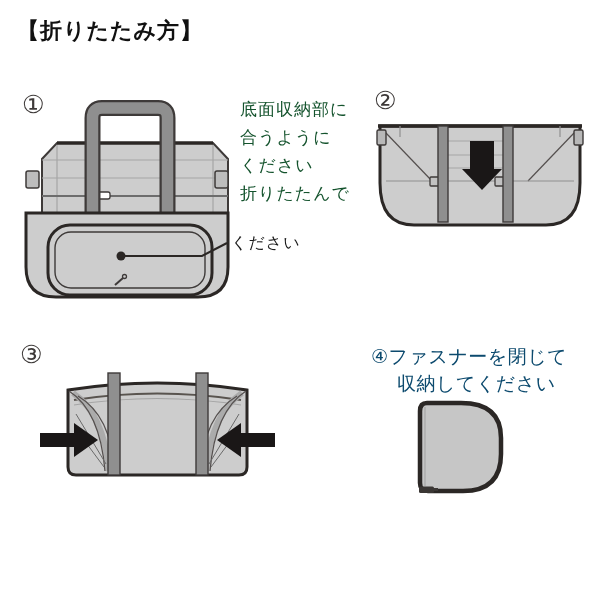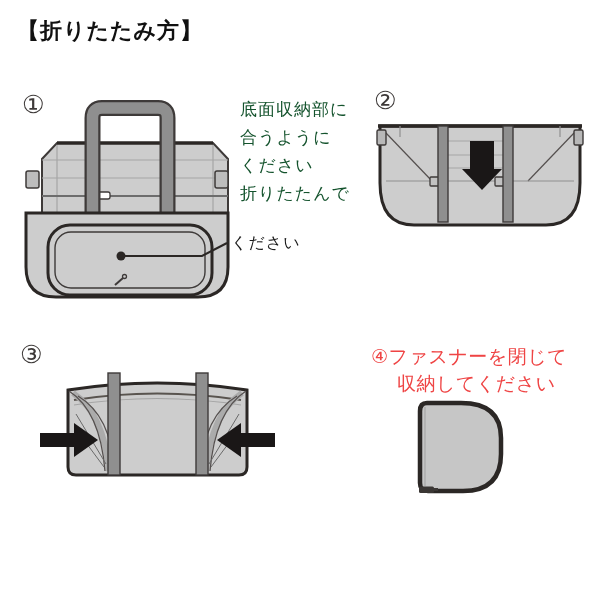--- a/index.html
+++ b/index.html
@@ -25,21 +25,21 @@
   .instr1{
     position:absolute;left:240px;top:96px;
     font-size:17px;line-height:28px;letter-spacing:1px;color:#14532d;
   }
   .callout-label{
     position:absolute;left:231px;top:233px;
     font-size:16px;letter-spacing:1px;color:#1a1a1a;white-space:nowrap;
   }
   .instr4{
     position:absolute;left:371px;top:343px;
-    font-size:19px;line-height:28px;letter-spacing:0.5px;color:#ef4444;white-space:nowrap;
+    font-size:19px;line-height:28px;letter-spacing:0.5px;color:#0c4a6e;white-space:nowrap;
   }
   .instr4 .indent{padding-left:26px;font-family:Liberation Mono, monospace;}
 </style>
 </head>
 <body>
 
 <div class="canvas">
 
   <h1 class="title">【折りたたみ方】</h1>
 

